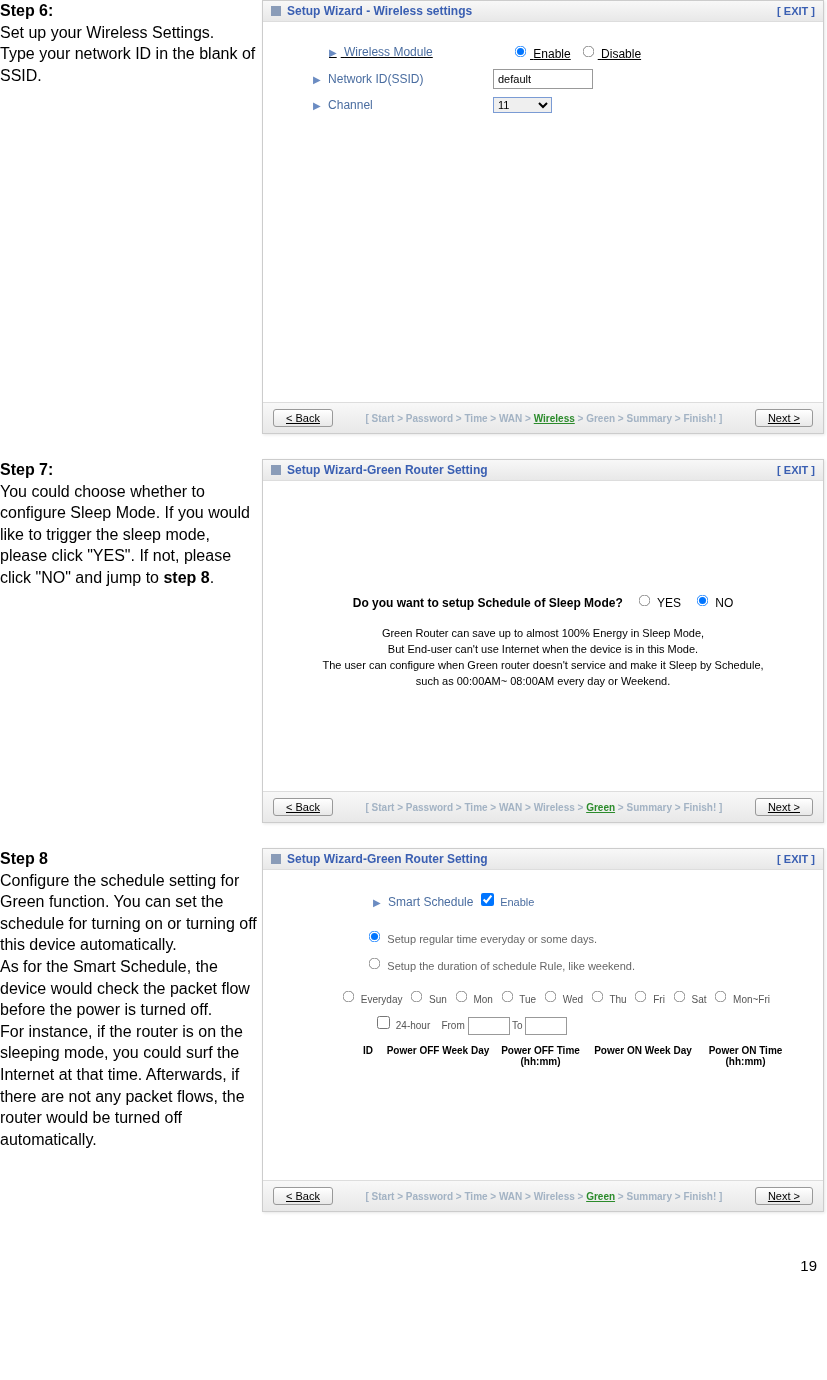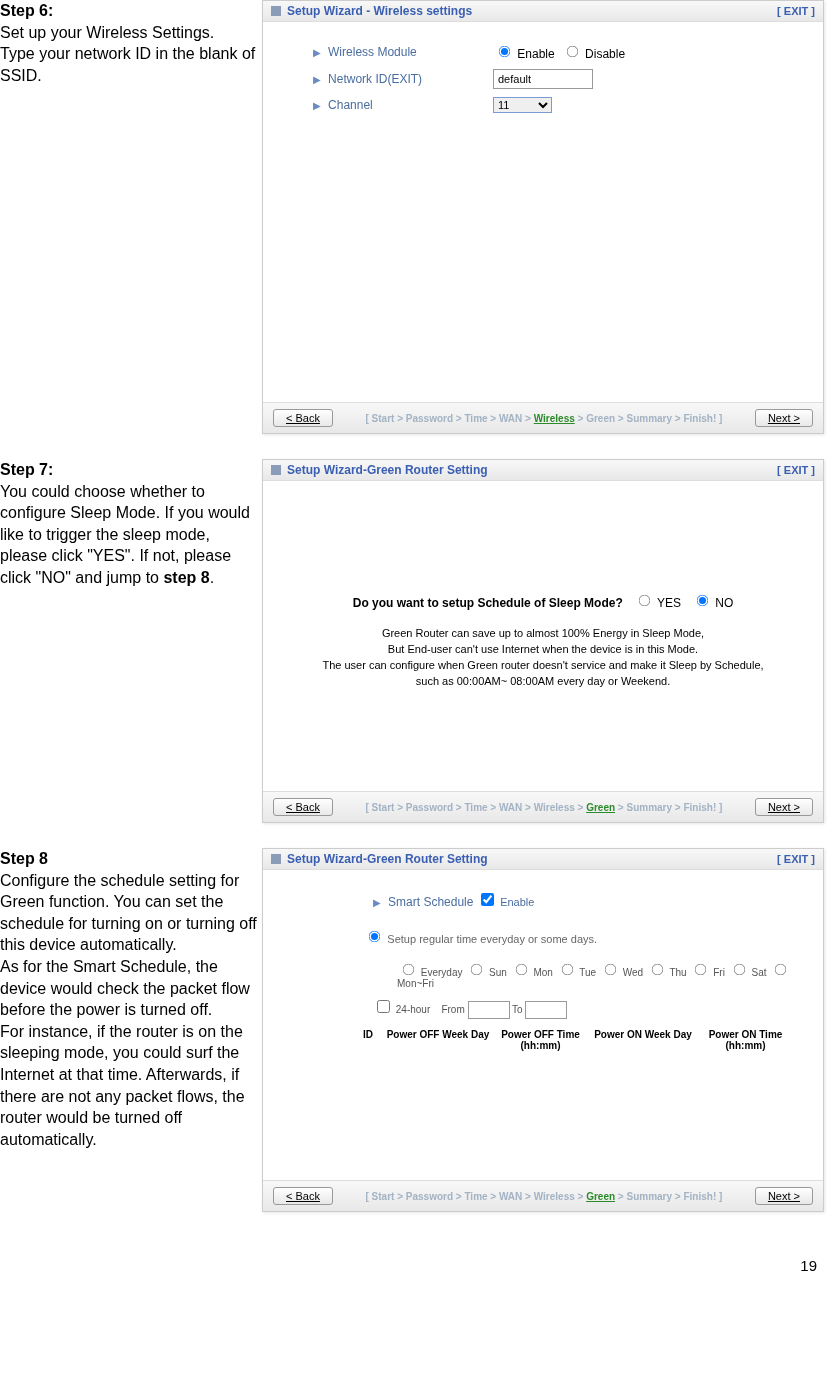--- a/index.html
+++ b/index.html
@@ -150,32 +150,32 @@
     <span>Set up your Wireless Settings.</span><br>
     <span>Type your network ID in the blank of SSID.</span>
   </div>
   <div class="panel">
     <div class="panel-header">
       <div class="panel-sq"></div>
       <span class="panel-title">Setup Wizard - Wireless settings</span>
       <span class="exit-link">[ EXIT ]</span>
     </div>
     <div class="panel-body">
+      <div class="form-row" style="margin-left:46px;text-decoration:underline;">
+        <div class="form-label">
+          <span class="triangle">▶</span>
+          <span>Wireless Module</span>
+        </div>
+        <label><input type="radio" checked="" style=""> <span>Enable</span></label>
+        <label style="margin-left:6px;"><input type="radio" style=""> <span>Disable</span></label>
+      </div>
       <div class="form-row" style="margin-left:30px;">
         <div class="form-label">
           <span class="triangle">▶</span>
-          <span>Wireless Module</span>
-        </div>
-        <label><input type="radio" checked="" style=""> <span>Enable</span></label>
-        <label style="margin-left:6px;"><input type="radio" style=""> <span>Disable</span></label>
-      </div>
-      <div class="form-row" style="margin-left:30px;">
-        <div class="form-label">
-          <span class="triangle">▶</span>
-          <span>Network ID(EXIT)</span>
+          <span>Network ID(SSID)</span>
         </div>
         <input type="text" class="ssid" value="default" style="">
       </div>
       <div class="form-row" style="margin-left:30px;">
         <div class="form-label">
           <span class="triangle">▶</span>
           <span>Channel</span>
         </div>
         <select class="channel">
           <option>11</option>
@@ -242,21 +242,24 @@
     <div class="panel-body panel-body-small" style="padding:20px 30px;">
       <div style="margin-left:80px;">
         <span class="triangle">▶</span>
         <span style="color:#4a6da0;">Smart Schedule</span>
         <input type="checkbox" checked="" style="">
         <span style="color:#4a6da0;font-size:11px;">Enable</span>
       </div>
       <div style="margin-left:70px;margin-top:18px;">
         <input type="radio" checked="" style=""> <span class="sched-text">Setup regular time everyday or some days.</span>
       </div>
-      <div style="margin-left:104px;margin-top:14px;font-size:10px;color:#555;">
+      <div style="margin-left:70px;margin-top:8px;">
+        <input type="radio" style=""> <span class="sched-text">Setup the duration of schedule Rule, like weekend.</span>
+      </div>
+      <div style="margin-left:44px;margin-top:14px;font-size:10px;color:#555;">
         <label><input type="radio" style=""> <span>Everyday</span></label>
         <label><input type="radio" style=""> <span>Sun</span></label>
         <label><input type="radio" style=""> <span>Mon</span></label>
         <label><input type="radio" style=""> <span>Tue</span></label>
         <label><input type="radio" style=""> <span>Wed</span></label>
         <label><input type="radio" style=""> <span>Thu</span></label>
         <label><input type="radio" style=""> <span>Fri</span></label>
         <label><input type="radio" style=""> <span>Sat</span></label>
         <label><input type="radio" style=""> <span>Mon~Fri</span></label>
       </div>

